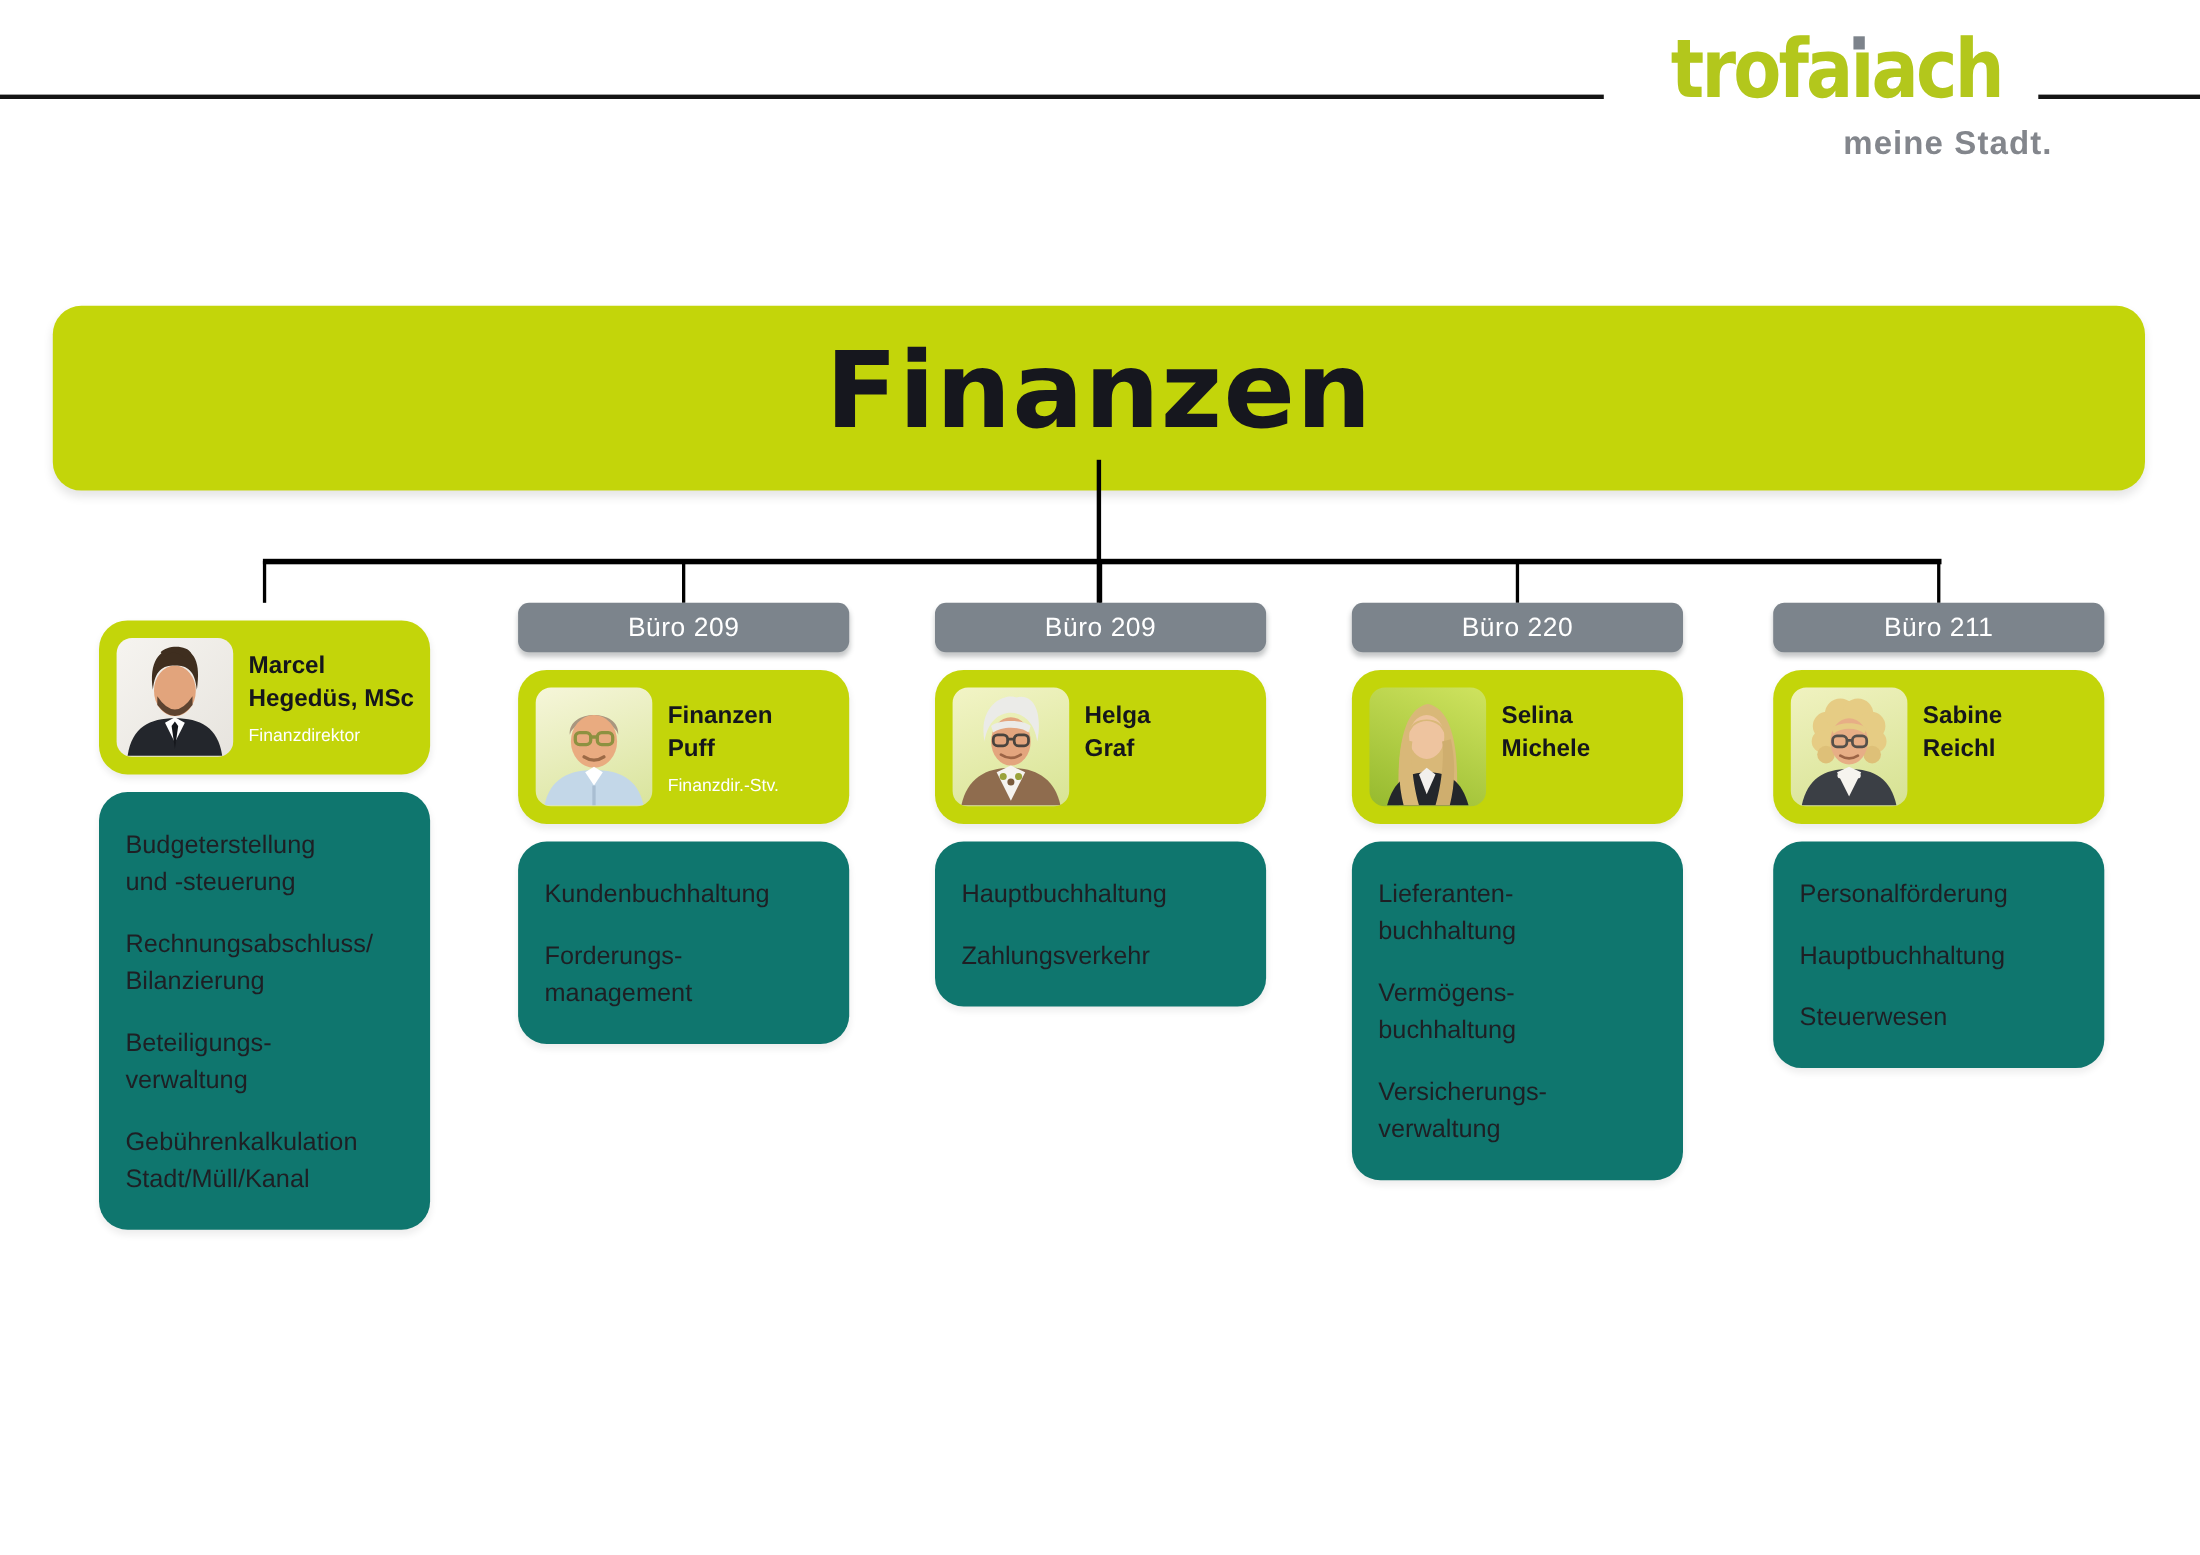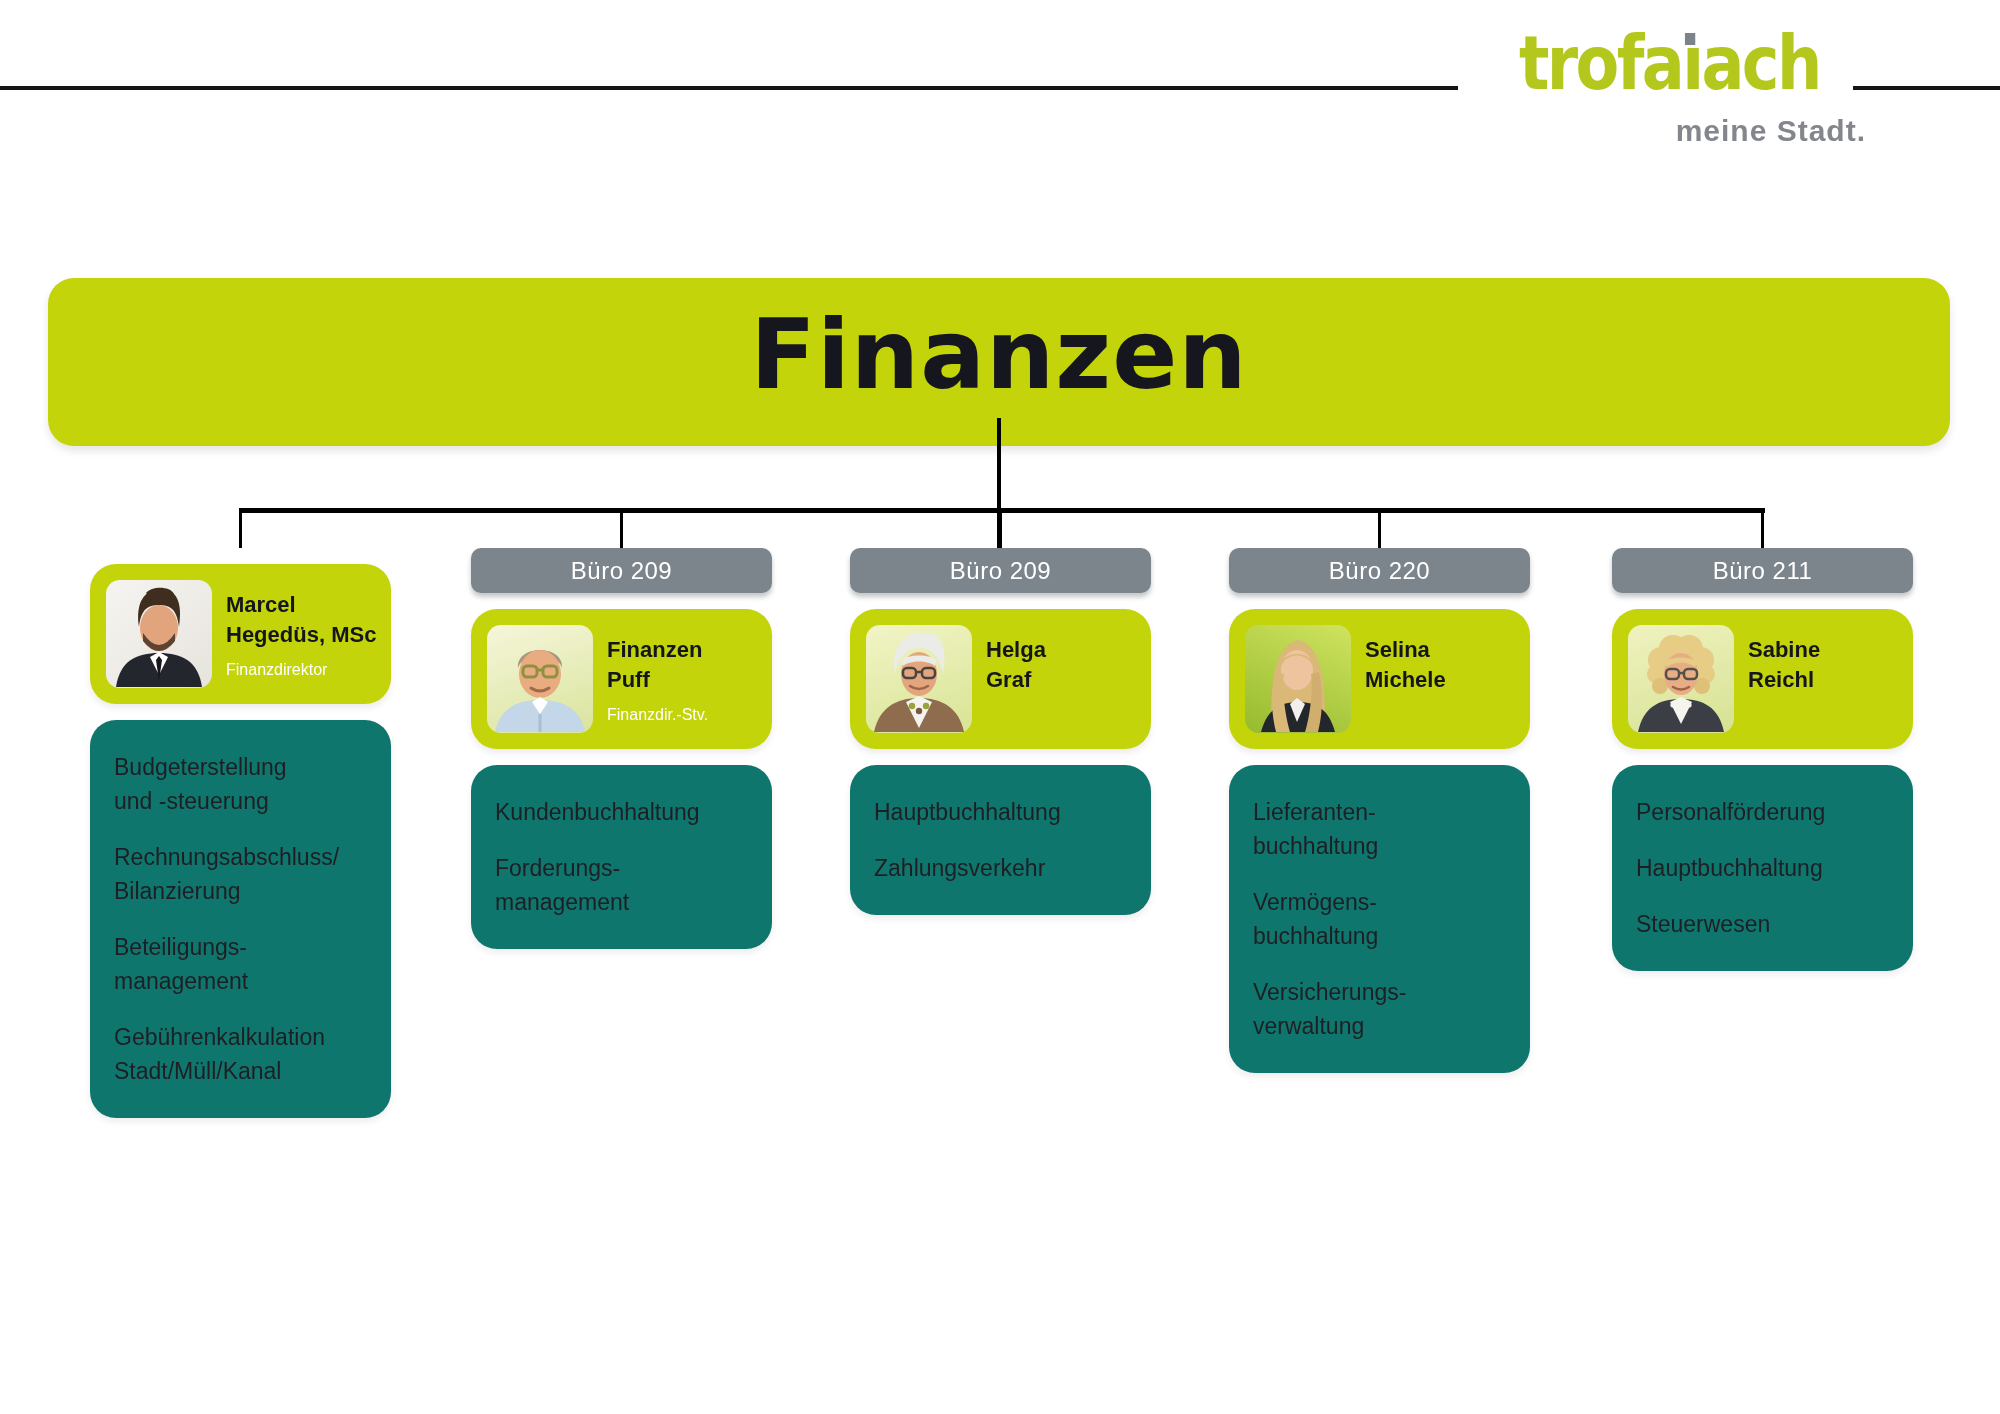--- a/index.html
+++ b/index.html
@@ -113,21 +113,21 @@
         <div class="name-line">Hegedüs, MSc</div>
         <div class="role">Finanzdirektor</div>
       </div>
     </div>
     <div class="tasks-card">
       <div class="task">Budgeterstellung
 und -steuerung</div>
       <div class="task">Rechnungsabschluss/
 Bilanzierung</div>
       <div class="task">Beteiligungs-
-management</div>
+verwaltung</div>
       <div class="task">Gebührenkalkulation
 Stadt/Müll/Kanal</div>
     </div>
   </div>
 
   <div class="col" style="left:471px;">
     <div class="badge">
       <span>Büro 209</span>
     </div>
     <div class="person-card">

